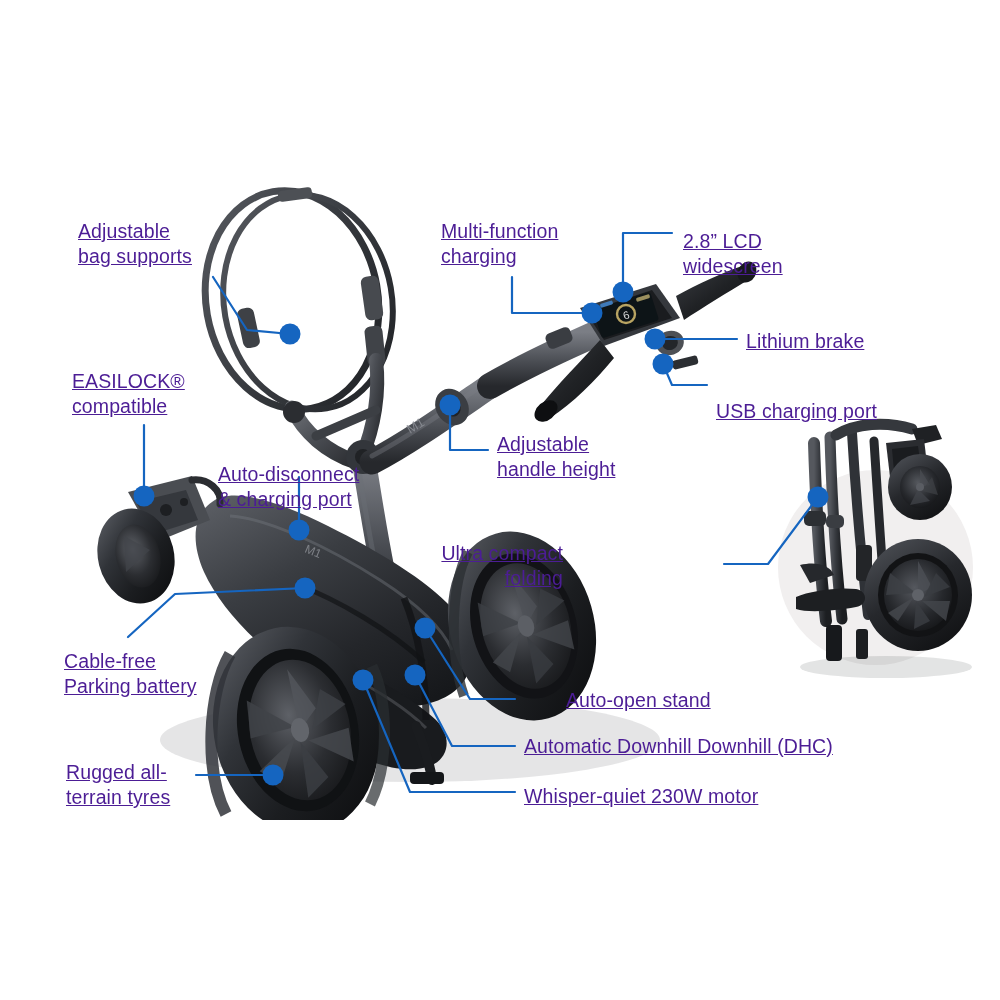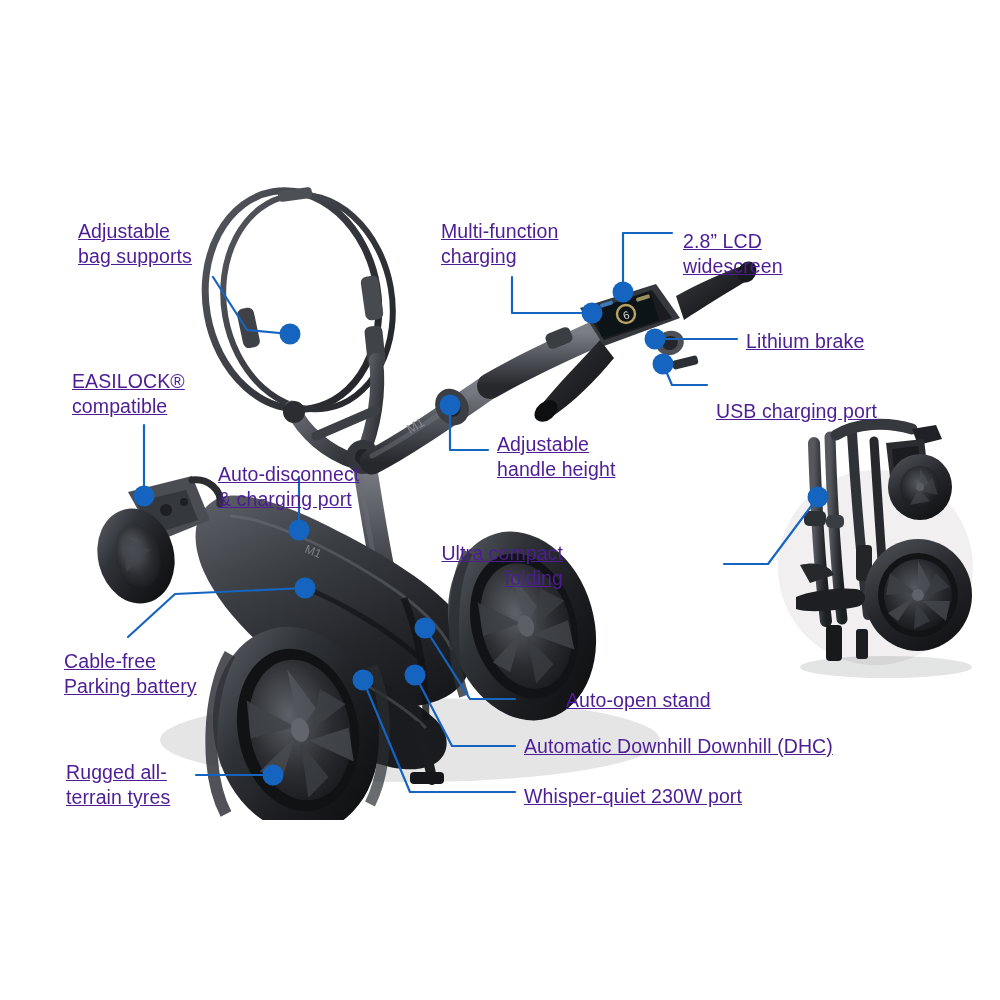--- a/index.html
+++ b/index.html
@@ -365,16 +365,16 @@
       <div class="lbl l" style="left: 683px; top: 229px;">2.8” LCD
 widescreen</div>
       <div class="lbl l" style="left: 746px; top: 329px;">Lithium brake</div>
       <div class="lbl l" style="left: 716px; top: 375px; margin-top: 24px;">USB charging port</div>
       <div class="lbl l" style="left: 497px; top: 432px;">Adjustable
 handle height</div>
       <div class="lbl r" style="right: 437px; top: 541px;">Ultra compact
 folding</div>
       <div class="lbl l" style="left: 550px; top: 688px; margin-left: 16px;">Auto-open stand</div>
       <div class="lbl l" style="left: 524px; top: 734px;">Automatic Downhill Downhill (DHC)</div>
-      <div class="lbl l" style="left: 524px; top: 784px;">Whisper-quiet 230W port</div>
+      <div class="lbl l" style="left: 524px; top: 784px;">Whisper-quiet 230W motor</div>
     </div>
 
 </div>
 
 </body></html>

